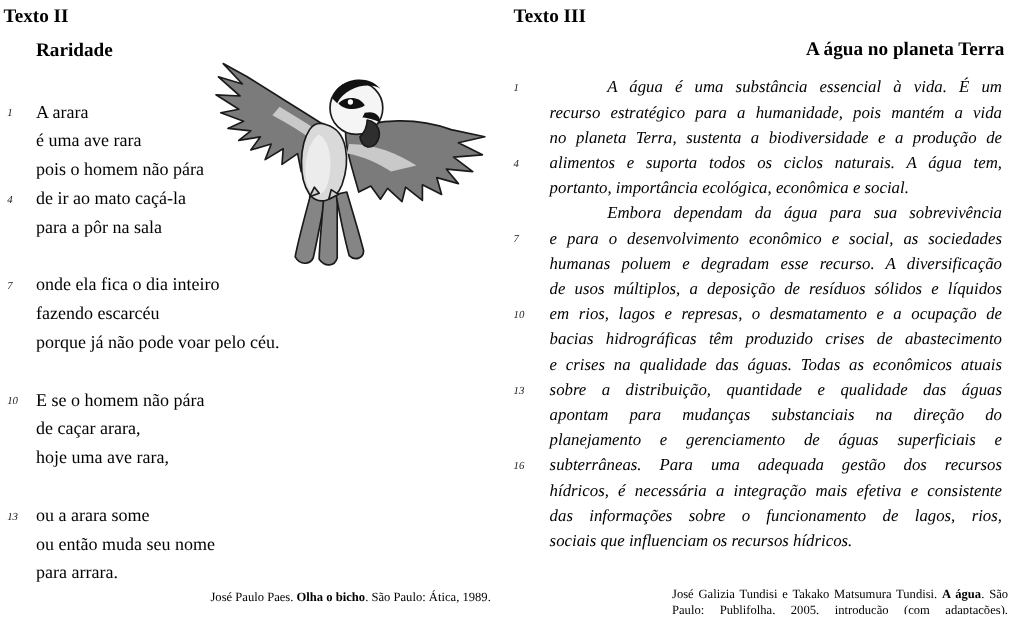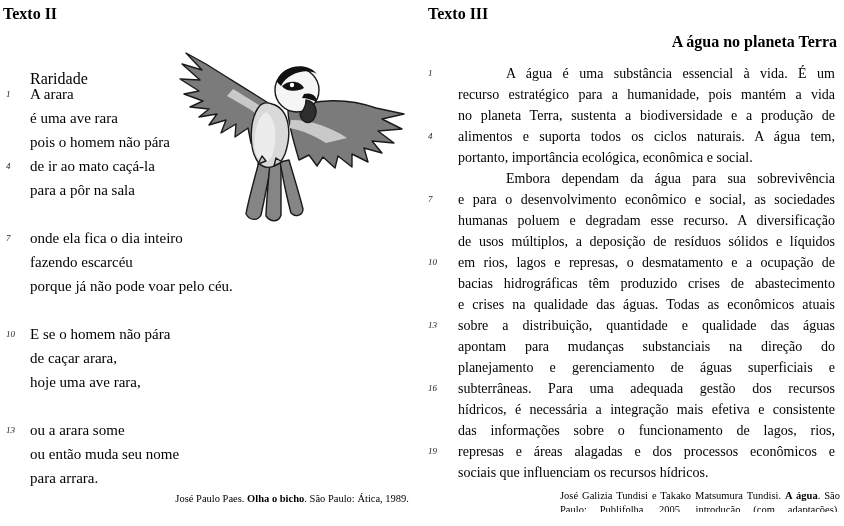--- a/index.html
+++ b/index.html
@@ -5,35 +5,35 @@
   html,body { margin:0; padding:0; background:#ffffff; }
   .page {
     position:relative; width:844px; height:512px; background:#ffffff;
     font-family:"Liberation Serif","DejaVu Serif",serif; color:#000;
     overflow:hidden;
   }
   .bold { font-weight:bold; }
   .section-label { position:absolute; font-size:16px; font-weight:bold; }
   #t2-label { left:3px; top:5px; }
   #t3-label { left:428px; top:5px; }
-  .t2-title { position:absolute; left:30px; top:34px; font-size:16px; font-weight:normal;margin-top:36px; }
+  .t2-title { position:absolute; left:30px; top:34px; font-size:16px; font-weight:bold; }
   .t3-title { position:absolute; left:445px; top:33px; width:392px; text-align:right; font-size:16px; font-weight:bold; }
 
   
   .poem { position:absolute; left:6px; top:82px; font-size:15px; }
   .poem-row { display:flex; height:24px; line-height:24px; }
   .poem-row.gap { margin-top:24px; }
   .lnum { flex:none; width:24px; font-style:italic; font-size:9px; line-height:inherit; color:#222; }
   .ptext { white-space:pre; }
 
   
   .t3-body { position:absolute; left:428px; top:63px; width:407px; font-size:14px; }
   .t3-row { display:flex; }
   .t3-row .lnum { width:30px; line-height:21px; }
-  .t3-text { flex:1; display:block; line-height:21px; text-align:justify; text-align-last:justify; }
+  .t3-text { flex:1; display:block; line-height:21px; text-align:justify; text-align-last:justify;font-style:italic; }
   .t3-row.indent .t3-text { text-indent:48px; }
   .t3-row.end .t3-text { text-align-last:left; }
 
   
   .cite-left { position:absolute; left:0; top:493px; width:397px; text-align:right; font-size:10.5px;padding-left:12px; }
   .cite-right { position:absolute; left:560px; top:489px; width:280px; font-size:10.5px; line-height:14px; }
   .cite-right .jline { text-align:justify; text-align-last:justify; }
 
   
   #bird { position:absolute; left:176px; top:50px; }
@@ -253,24 +253,20 @@
       <div class="t3-row">
         <span class="lnum"></span>
         <span class="t3-text">hídricos, é necessária a integração mais efetiva e consistente</span>
       </div>
 
       <div class="t3-row">
         <span class="lnum"></span>
         <span class="t3-text">das informações sobre o funcionamento de lagos, rios,</span>
       </div>
 
-      <div class="t3-row">
-        <span class="lnum">19</span>
-        <span class="t3-text">represas e áreas alagadas e dos processos econômicos e</span>
-      </div>
 
       <div class="t3-row end">
         <span class="lnum"></span>
         <span class="t3-text">sociais que influenciam os recursos hídricos.</span>
       </div>
     </div>
 
   <div class="cite-right">
     <div class="jline">
       <span>José Galizia Tundisi e Takako Matsumura Tundisi. </span><span class="bold">A água</span><span>. São</span>

